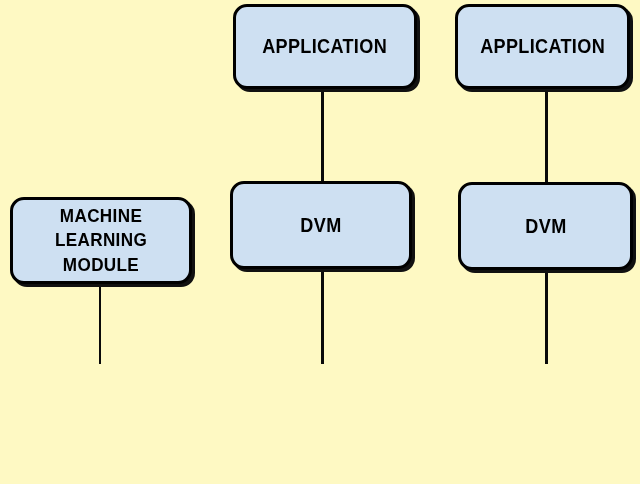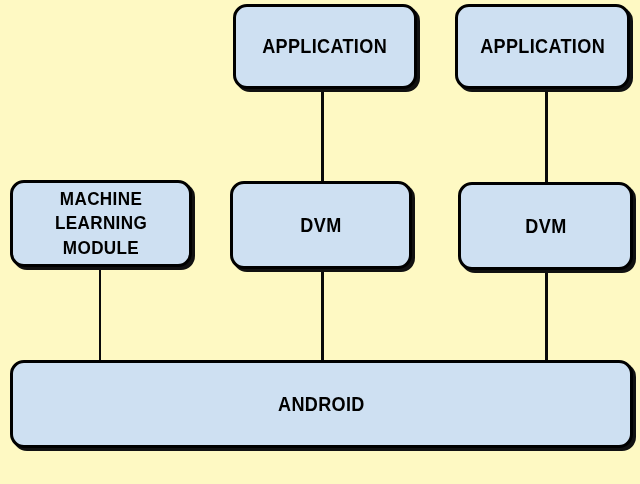--- a/index.html
+++ b/index.html
@@ -81,34 +81,31 @@
   <div class="connector" style="left:545px; top:267px; height:97px;"></div>
 
   <div class="node" style="left:233px; top:4px; width:184px; height:85px;">
     <span class="node-label">APPLICATION</span>
   </div>
 
   <div class="node" style="left:455px; top:4px; width:175px; height:85px;">
     <span class="node-label">APPLICATION</span>
   </div>
 
-  <div class="node" style="left:10px; top:180px; width:182px; height:87px;">
+  <div class="node" style="left:10px; top:197px; width:182px; height:87px;">
     <span class="node-label two-line">MACHINE LEARNING
 MODULE</span>
   </div>
 
   <div class="node" style="left:230px; top:181px; width:182px; height:88px;">
     <span class="node-label">DVM</span>
   </div>
 
   <div class="node" style="left:458px; top:182px; width:175px; height:88px;">
     <span class="node-label">DVM</span>
   </div>
 
-  <div class="node" style="left:10px; top:360px; width:623px; height:88px;">
-    <span class="node-label">ANDROID</span>
-  </div>
 
   <div id="caption">
     <span class="cap-label">Fig. 4.</span><span class="cap-title">Hybrid Architecture</span>
   </div>
 
 </div>
 
 </body></html>

